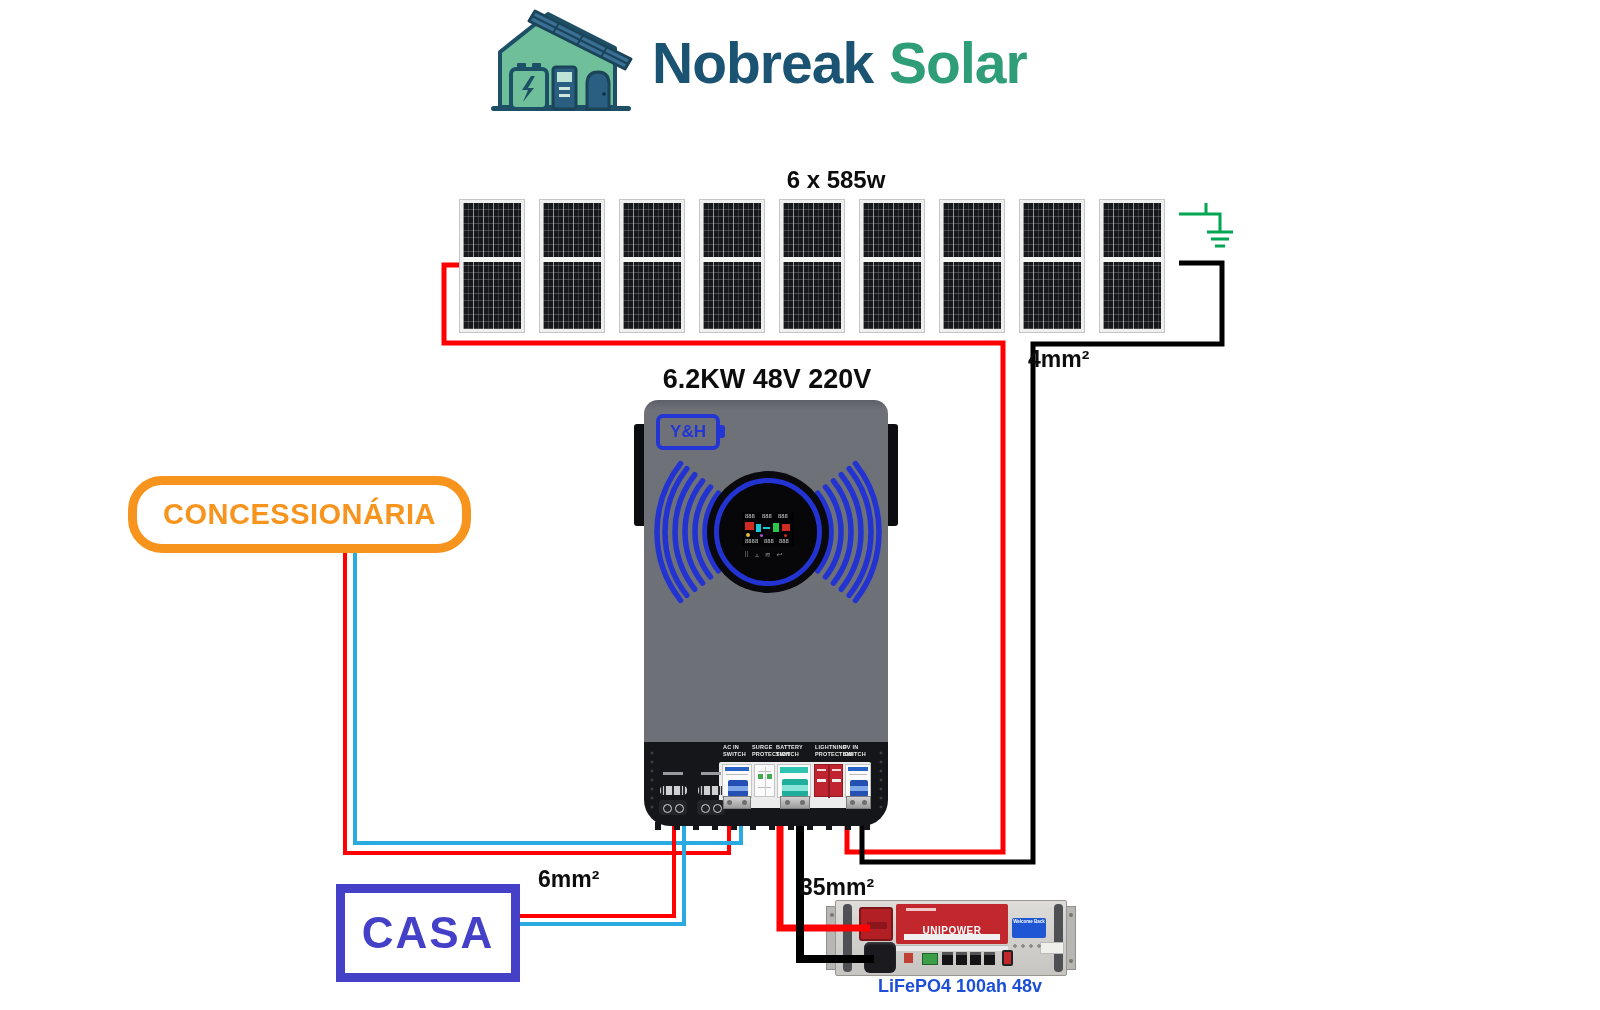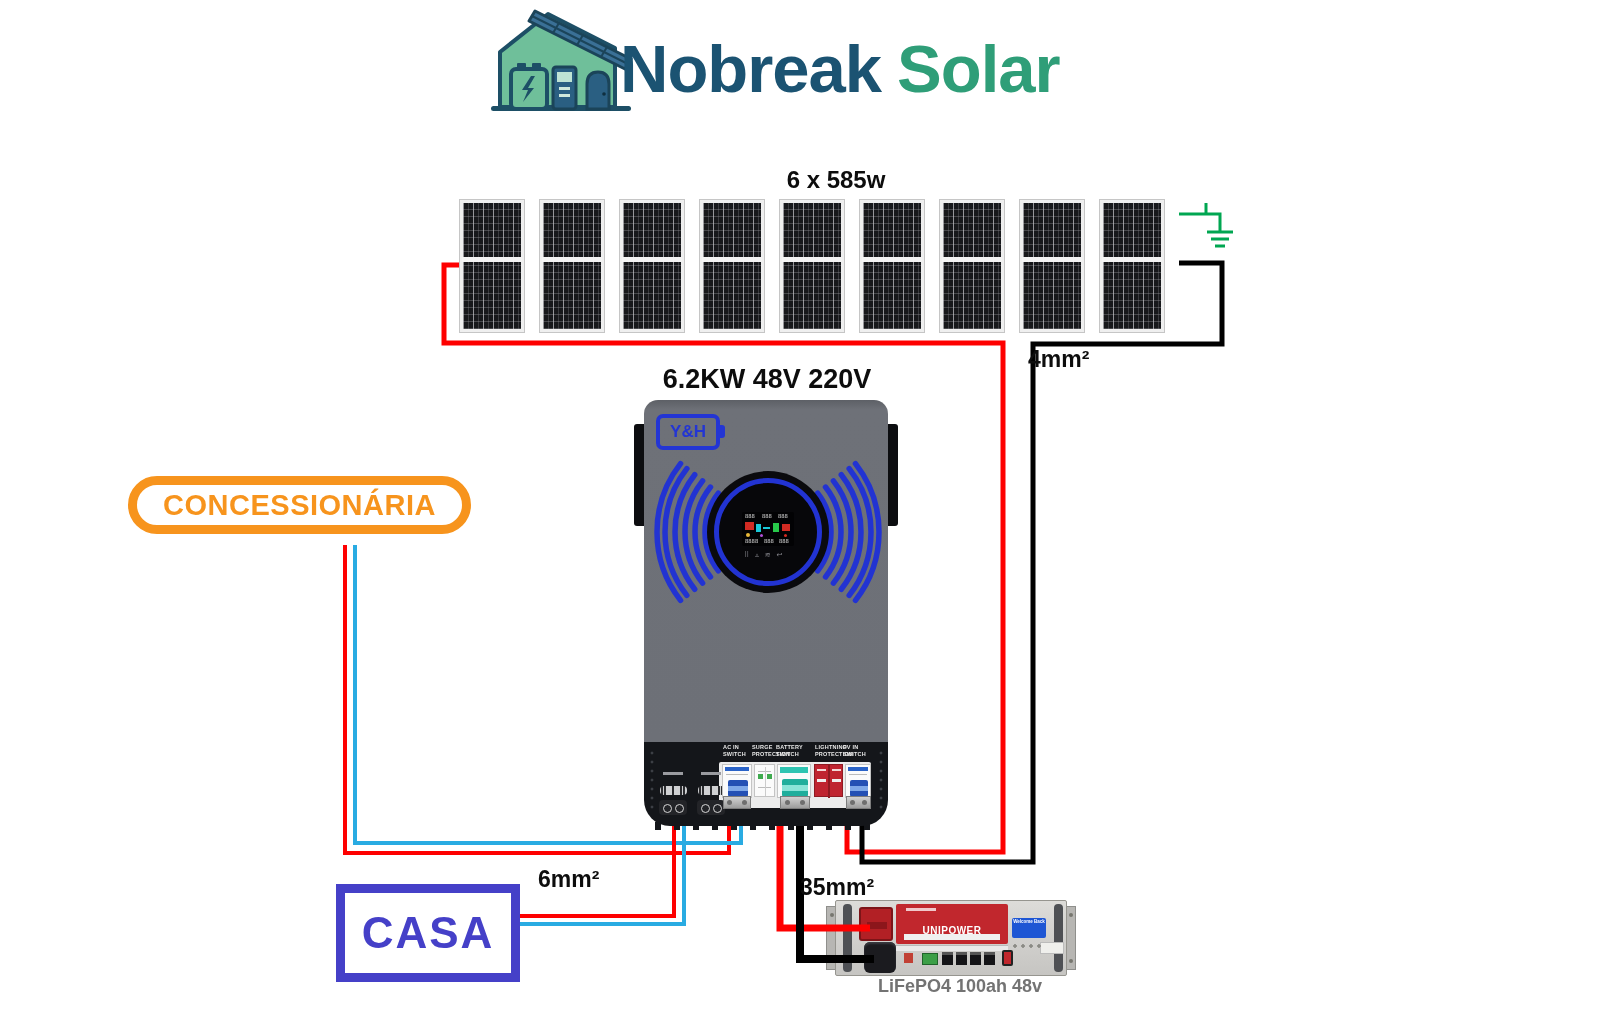--- a/index.html
+++ b/index.html
@@ -4,21 +4,21 @@
 <style>
   html,body{margin:0;padding:0;background:#fff;}
   #stage{position:relative;width:1600px;height:1010px;background:#fff;overflow:hidden;
          font-family:"Liberation Sans",sans-serif;}
   .abs{position:absolute;}
   svg.layer{position:absolute;left:0;top:0;pointer-events:none;}
   #wires-back{z-index:1}#ground-icon{z-index:1}#wires-front{z-index:3}
 
   
   #logo-house{left:485px;top:3px;width:150px;height:115px;z-index:2}
-  #brand{left:620px;top:30px;font-size:67px;font-weight:bold;letter-spacing:-1px;z-index:2;white-space:nowrap;}
+  #brand{left:652px;top:30px;font-size:57px;font-weight:bold;letter-spacing:-1px;z-index:2;white-space:nowrap;}
   #brand .b1{color:#1b5372}
   #brand .b2{color:#2f9e78;margin-left:16px}
 
   
   #array-label{left:700px;top:166px;width:272px;text-align:center;font-size:24px;font-weight:bold;color:#0d0d0d;z-index:2}
   #panels{left:459px;top:199px;display:flex;z-index:2}
   .panel{position:relative;width:66px;height:134px;background:#efefef;border:1px solid #c6c6c6;margin-right:14px;box-sizing:border-box;}
   .panel .cells{position:absolute;left:3px;right:3px;top:3px;bottom:3px;background-color:#17181b;
     background-image:
       repeating-linear-gradient(90deg, rgba(222,222,226,.55) 0 1px, transparent 1px 10px),
@@ -64,21 +64,21 @@
   .clamp i{position:absolute;top:3px;width:5px;height:5px;border-radius:50%;background:#6e6e6e;display:block;}
   .outlet-pill{position:absolute;height:9px;background:#cfd0d2;border-radius:4px;
     background-image:repeating-linear-gradient(90deg,#2a2b2e 0 2px,transparent 2px 8px);background-origin:content-box;padding:0 4px;box-sizing:border-box;}
   .outlet{position:absolute;width:28px;height:15px;background:#232428;border-radius:4px;}
   .outlet i{position:absolute;top:4px;width:7px;height:7px;border-radius:50%;border:1.5px solid #d6d6d6;display:block;}
   .mini-bar{position:absolute;height:3px;background:#9a9ba0;}
   .vents{position:absolute;top:750px;width:4px;height:64px;z-index:4;
     background-image:radial-gradient(circle at 2px 3px,#3c3f45 1.2px,transparent 1.7px);background-size:4px 9px;}
 
   
-  #grid-box{left:128px;top:476px;width:343px;height:58px;border:9px solid #f7941d;border-radius:34px;
+  #grid-box{left:128px;top:476px;width:343px;height:77px;border:9px solid #f7941d;border-radius:34px;
     background:#fff;z-index:4;display:flex;align-items:center;justify-content:center;box-sizing:border-box;}
   #grid-box span{color:#f7941d;font-weight:bold;font-size:29px;letter-spacing:.5px;}
   #house-box{left:336px;top:884px;width:184px;height:98px;border:9px solid #4540c8;background:#fff;z-index:4;
     display:flex;align-items:center;justify-content:center;box-sizing:border-box;}
   #house-box span{color:#4540c8;font-weight:bold;font-size:44px;letter-spacing:2px;}
 
   
   #battery{left:826px;top:898px;width:250px;height:80px;z-index:2}
   .bat{position:absolute;box-sizing:border-box;}
   #bat-chassis{left:9px;top:2px;width:232px;height:76px;background:linear-gradient(#dddcd9,#c6c5c2);border:1px solid #96958f;border-radius:2px;}
@@ -95,21 +95,21 @@
   #bat-strip{left:70px;top:47px;width:112px;height:6px;background:#e9e9e9;border-top:1px solid #b9b9b9;}
   #bat-blue{left:186px;top:20px;width:34px;height:20px;background:#1e56d4;border-radius:2px;color:#fff;
     font-size:4.5px;font-weight:bold;text-align:center;line-height:8px;overflow:hidden;}
   #bat-white{left:214px;top:44px;width:24px;height:12px;background:#efefec;border:1px solid #bbb;}
   #bat-leds{left:186px;top:46px;width:30px;height:4px;
     background-image:radial-gradient(circle at 3px 2px,#8b8b85 1.5px,transparent 2px);background-size:8px 4px;}
   .eth{top:54px;width:11px;height:13px;background:#141417;border-top:3px solid #555;}
   #bat-green{left:96px;top:55px;width:16px;height:12px;background:#3c9f47;border:1px solid #20642a;}
   #bat-redchip{left:78px;top:55px;width:9px;height:10px;background:#c14034;}
   #bat-switch{left:176px;top:52px;width:11px;height:16px;background:#c1272d;border:2px solid #222;border-radius:2px;}
-  #bat-caption{left:810px;top:976px;width:300px;text-align:center;font-size:18px;font-weight:bold;color:#737373;z-index:5}
+  #bat-caption{left:810px;top:976px;width:300px;text-align:center;font-size:18px;font-weight:bold;color:#1d4ed8;z-index:5}
 </style>
 </head>
 <body>
 
 <div id="stage">
 
   <svg id="wires-back" class="layer" width="1600" height="1010">
       <polyline points="459,265 444,265 444,343 1003,343 1003,852 847,852 847,816" fill="none" stroke="#fe0000" stroke-width="5"></polyline>
       <polyline points="1179,263 1222,263 1222,344 1033,344 1033,862 862,862 862,816" fill="none" stroke="#000000" stroke-width="5"></polyline>
       <polyline points="345,545 345,853 729,853 729,816" fill="none" stroke="#fe0000" stroke-width="4"></polyline>

